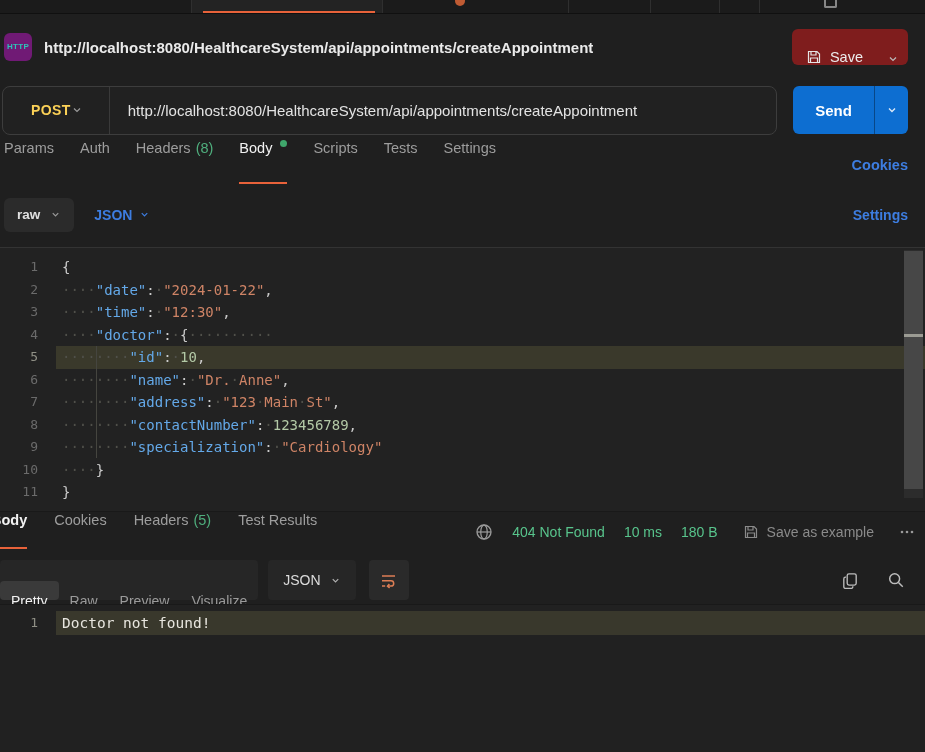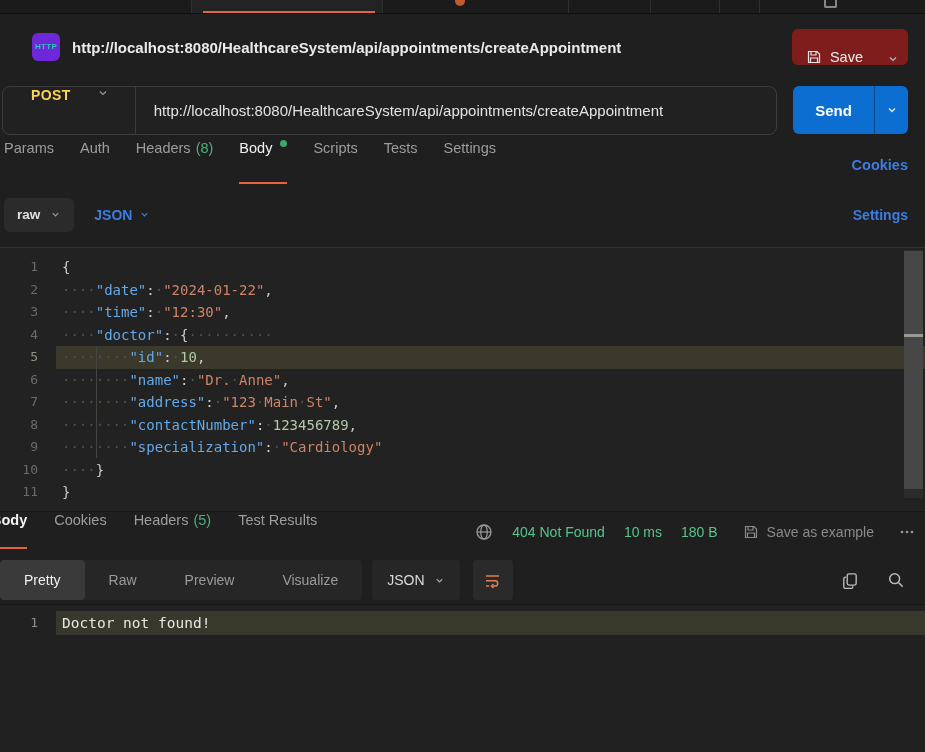--- a/index.html
+++ b/index.html
@@ -15,32 +15,32 @@
   
   .topstrip { height: 14px; background: #1b1b1b; border-bottom: 1px solid #101010; position: relative; flex: none; }
   .topstrip .active-seg { position: absolute; left: 191px; top: 0; width: 191px; height: 13px; background: #232323; }
   .topstrip .tsdiv { position: absolute; top: 0; width: 1px; height: 13px; background: #2f2f2f; }
   .topstrip .tab-underline { position: absolute; left: 203px; bottom: 0; width: 172px; height: 2px; background: var(--accent-orange, #e8623a); }
   .topstrip .unsaved-dot { position: absolute; left: 455px; top: -4px; width: 10px; height: 10px; border-radius: 50%; background: #bf5b33; }
   .topstrip .mini-icon { position: absolute; left: 824px; top: 0; width: 13px; height: 8px; border: 2px solid #999; border-top: none; border-radius: 0 0 2px 2px; opacity: .85; }
 
   
   .req-header { height: 66px; background: #1f1f1f; display: flex; align-items: center; padding: 0 17px 0 4px; flex: none; }
-  .http-badge { width: 28px; height: 28px; background: #6d28d9; border-radius: 6px; display: flex; flex-direction: column; align-items: center; justify-content: center; gap: 15px; flex: none; margin-left: 28px; }
+  .http-badge { width: 28px; height: 28px; background: #701a75; border-radius: 6px; display: flex; flex-direction: column; align-items: center; justify-content: center; gap: 15px; flex: none; }
   .http-badge .mlabel { color: var(--icon-teal, #2cc5b8); font-size: 8px; font-weight: bold; letter-spacing: .3px; line-height: 8px; }
   .req-title { margin-left: 12px; font-size: 15px; font-weight: bold; color: #eaeaea; white-space: nowrap; overflow: hidden; }
   .save-btn { margin-left: auto; height: 36px; background: #7f1d1d; border-radius: 6px; display: flex; align-items: flex-end; flex: none; }
   .save-btn .save-main { display: flex; align-items: center; gap: 8px; padding: 0 14px; color: #ececec; font-size: 14.5px; cursor: pointer; }
   .save-btn .divider { width: 1px; background: #1c1c1c; }
   .save-btn .save-caret { width: 30px; display: flex; align-items: center; justify-content: center; cursor: pointer; color: #bbb; }
 
   
   .url-row { height: 60px; display: flex; align-items: center; padding: 0 17px 0 2px; flex: none; }
   .url-box { flex: 1; height: 49px; border: 1px solid #3d3d3d; border-radius: 8px; background: #212121; display: flex; align-items: center; margin-right: 16px; overflow: hidden; }
-  .method-seg { display: flex; padding: 0 26px 0 28px; gap: 26px; cursor: pointer; height: 100%; }
+  .method-seg { display: flex; align-items: center; padding: 0 26px 0 28px; cursor: pointer; height: 100%; }
   .method-label { color: var(--method-post-yellow, #fbd157); font-weight: bold; font-size: 14px; letter-spacing: .4px; }
   .url-box .vdiv { width: 1px; height: 100%; background: #3a3a3a; }
   .url-input { flex: 1; background: transparent; border: none; outline: none; color: #e3e3e3; font-size: 15px; padding: 0 10px 0 18px; font-family: "Liberation Sans", sans-serif; }
   .send-btn { width: 115px; height: 48px; background: var(--send-blue, #0d6ed1); border-radius: 6px; display: flex; align-items: stretch; flex: none; overflow: hidden; }
   .send-main { flex: 1; display: flex; align-items: center; justify-content: center; color: #fff; font-weight: bold; font-size: 15px; cursor: pointer; }
   .send-btn .divider { width: 1px; background: rgba(0,0,0,.35); }
   .send-caret { width: 33px; display: flex; align-items: center; justify-content: center; color: #dce9f8; cursor: pointer; }
 
   
   .req-tabs { height: 50px; display: flex; align-items: stretch; padding: 0 17px 0 4px; flex: none; }
@@ -82,21 +82,21 @@
   .resp-nav .tab.active::after { bottom: 2px; }
   .resp-meta { margin-left: auto; display: flex; align-items: center; gap: 19px; }
   .resp-meta .stat { color: var(--success-green, #58c48c); font-size: 14px; }
   .globe { color: #9a9a9a; display: flex; }
   .save-example { display: flex; align-items: center; gap: 8px; color: #8a8a8a; font-size: 14px; cursor: pointer; margin-left: 6px; }
   .more-dots { color: #9a9a9a; display: flex; cursor: pointer; margin-left: 6px; }
 
   
   .resp-toolbar { height: 53px; display: flex; align-items: flex-start; padding: 9px 20px 0 0; flex: none; }
   .view-group { background: #262626; border-radius: 4px; display: flex; height: 40px; }
-  .view-seg { padding: 0 24px; line-height: 40px; color: #9b9b9b; font-size: 14px; cursor: pointer; border-radius: 4px; }
+  .view-seg { padding: 0 11px; line-height: 40px; color: #9b9b9b; font-size: 14px; cursor: pointer; border-radius: 4px; margin-top: 21px; }
   .view-seg.active { background: #3a3a3a; color: #f2f2f2; }
   .resp-lang { margin-left: 10px; height: 40px; background: #262626; border-radius: 4px; display: flex; align-items: center; gap: 9px; padding: 0 15px; color: #dcdcdc; font-size: 14px; cursor: pointer; }
   .wrap-btn { margin-left: 13px; width: 40px; height: 40px; background: #2a2a2a; border-radius: 4px; display: flex; align-items: center; justify-content: center; cursor: pointer; }
   .rt-icons { margin-left: auto; display: flex; align-items: center; gap: 28px; height: 40px; color: #bdbdbd; }
   .rt-icons .icon-btn { display: flex; cursor: pointer; }
 
   
   .resp-body { flex: 1; background: #212121; border-top: 1px solid #191919; padding-top: 6px; font-family: "DejaVu Sans Mono", monospace; }
   .resp-line { display: flex; height: 24px; line-height: 24px; }
   .resp-line .gutter { color: #8f8f85; }

